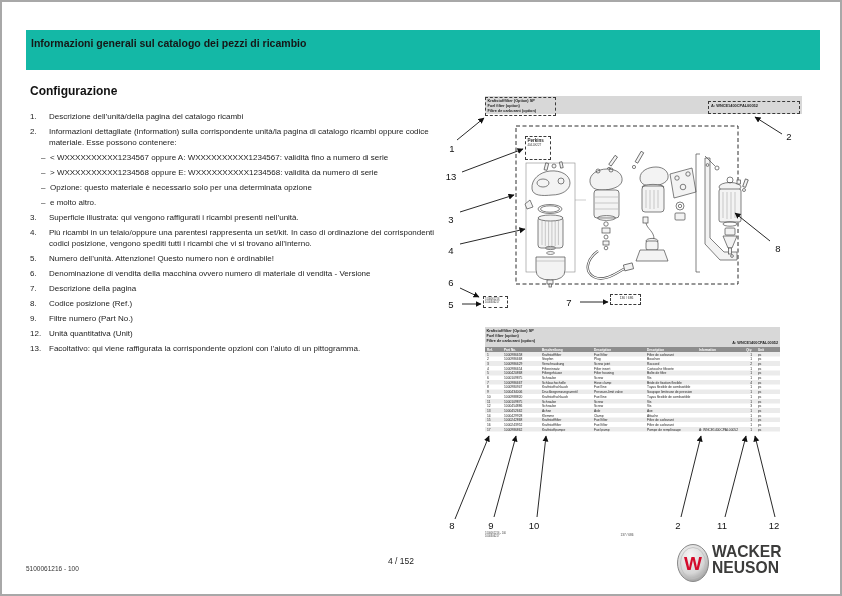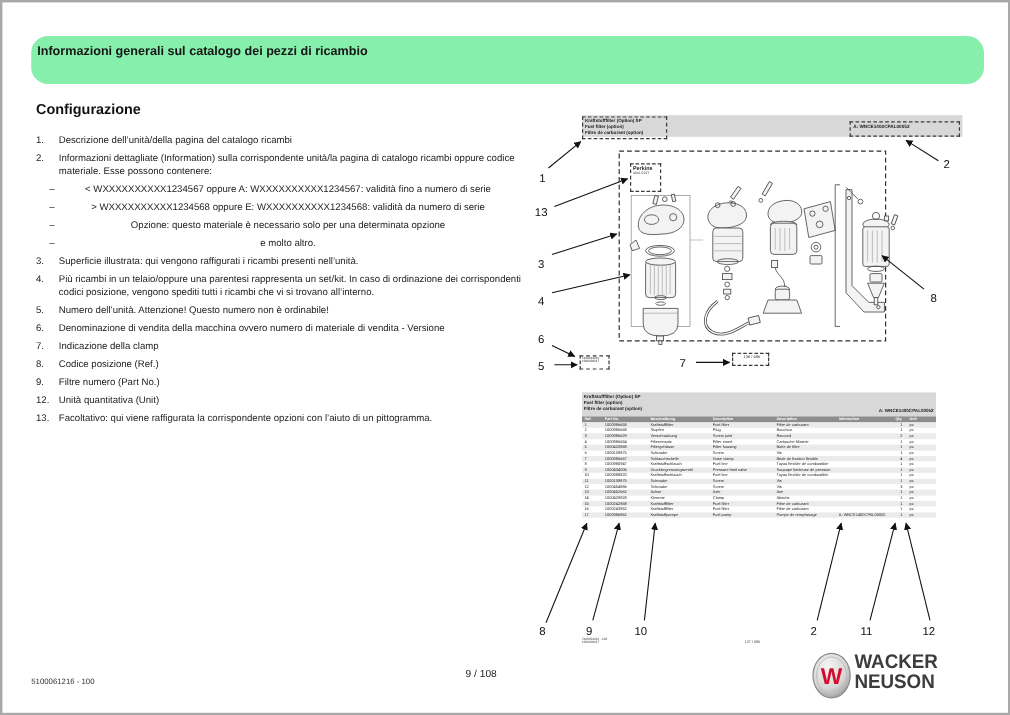--- a/index.html
+++ b/index.html
@@ -1,29 +1,29 @@
 <!DOCTYPE html>
 <html><head>
 <meta charset="utf-8">
 <style>
   html,body{margin:0;padding:0;background:#fff;}
   .page{position:relative;width:842px;height:596px;box-sizing:border-box;border:2px solid #a8a8a8;
         background:#fff;overflow:hidden;font-family:"Liberation Sans",sans-serif;color:#1c1c1c;}
   
-  .band{position:absolute;left:24px;top:28px;width:794px;height:40px;background:#86efac;border-radius:14px;}
+  .band{position:absolute;left:24px;top:28px;width:794px;height:40px;background:#14b8a6;}
   .band .title{position:absolute;left:5px;top:7px;font-size:10.5px;font-weight:bold;color:#161616;}
   
   .leftcol{position:absolute;left:28px;top:82px;width:424px;}
   .h-config{font-size:12px;font-weight:bold;color:#111;margin:0 0 13px 0;}
   .entry{display:flex;margin-bottom:4px;font-size:8px;line-height:11px;color:#1c1c1c;}
   .entry .marker{flex:none;width:19px;}
   .entry .etext{width:391px;}
   .entry[data-lv="1"]{margin-left:11px;}
   .entry[data-lv="1"] .marker{width:9px;}
-  .entry[data-lv="1"] .etext{width:380px;text-align:center;}
+  .entry[data-lv="1"] .etext{width:380px;}
   
   .fig{position:absolute;}
   #figTop{left:440px;top:88px;width:400px;height:232px;}
   #figTbl{left:440px;top:318px;width:400px;height:235px;}
   .svgabs{position:absolute;left:0;top:0;}
   .gbar{position:absolute;background:#d8d8d8;}
   .dashedbox{position:absolute;border:1px dashed #3a3a3a;box-sizing:border-box;}
   .micro{transform:scale(.5);transform-origin:0 0;}
   .fig-title-lines{font-size:7.6px;font-weight:600;line-height:1.32;color:#222;white-space:nowrap;}
   
@@ -98,21 +98,21 @@
           <span class="etext">Numero dell’unità. Attenzione! Questo numero non è ordinabile!</span>
         </div>
 
         <div class="entry" data-lv="0">
           <span class="marker">6.</span>
           <span class="etext">Denominazione di vendita della macchina ovvero numero di materiale di vendita - Versione</span>
         </div>
 
         <div class="entry" data-lv="0">
           <span class="marker">7.</span>
-          <span class="etext">Indicazione della clamp</span>
+          <span class="etext">Descrizione della pagina</span>
         </div>
 
         <div class="entry" data-lv="0">
           <span class="marker">8.</span>
           <span class="etext">Codice posizione (Ref.)</span>
         </div>
 
         <div class="entry" data-lv="0">
           <span class="marker">9.</span>
           <span class="etext">Filtre numero (Part No.)</span>
@@ -531,21 +531,21 @@
         <div>5100061216 - 100</div>
         <div>1000306217</div>
       </div>
     </div>
     <div style="position:absolute;left:168px;top:213px;width:34px;height:7px">
       <div class="micro" style="width:68px;font-size:6.2px;color:#444;text-align:center">137 / 686</div>
     </div>
   </div>
 
   <div class="f-doc">5100061216 - 100</div>
-  <div class="f-page">9 / 108</div>
+  <div class="f-page">4 / 152</div>
 
   <div class="logo">
     <svg width="130" height="48" viewBox="0 0 130 48">
       <defs>
         <radialGradient id="silver" cx="40%" cy="30%" r="80%">
           <stop offset="0%" stop-color="#f5f5f5"></stop>
           <stop offset="60%" stop-color="#d6d6d6"></stop>
           <stop offset="100%" stop-color="#8f8f8f"></stop>
         </radialGradient>
       </defs>

